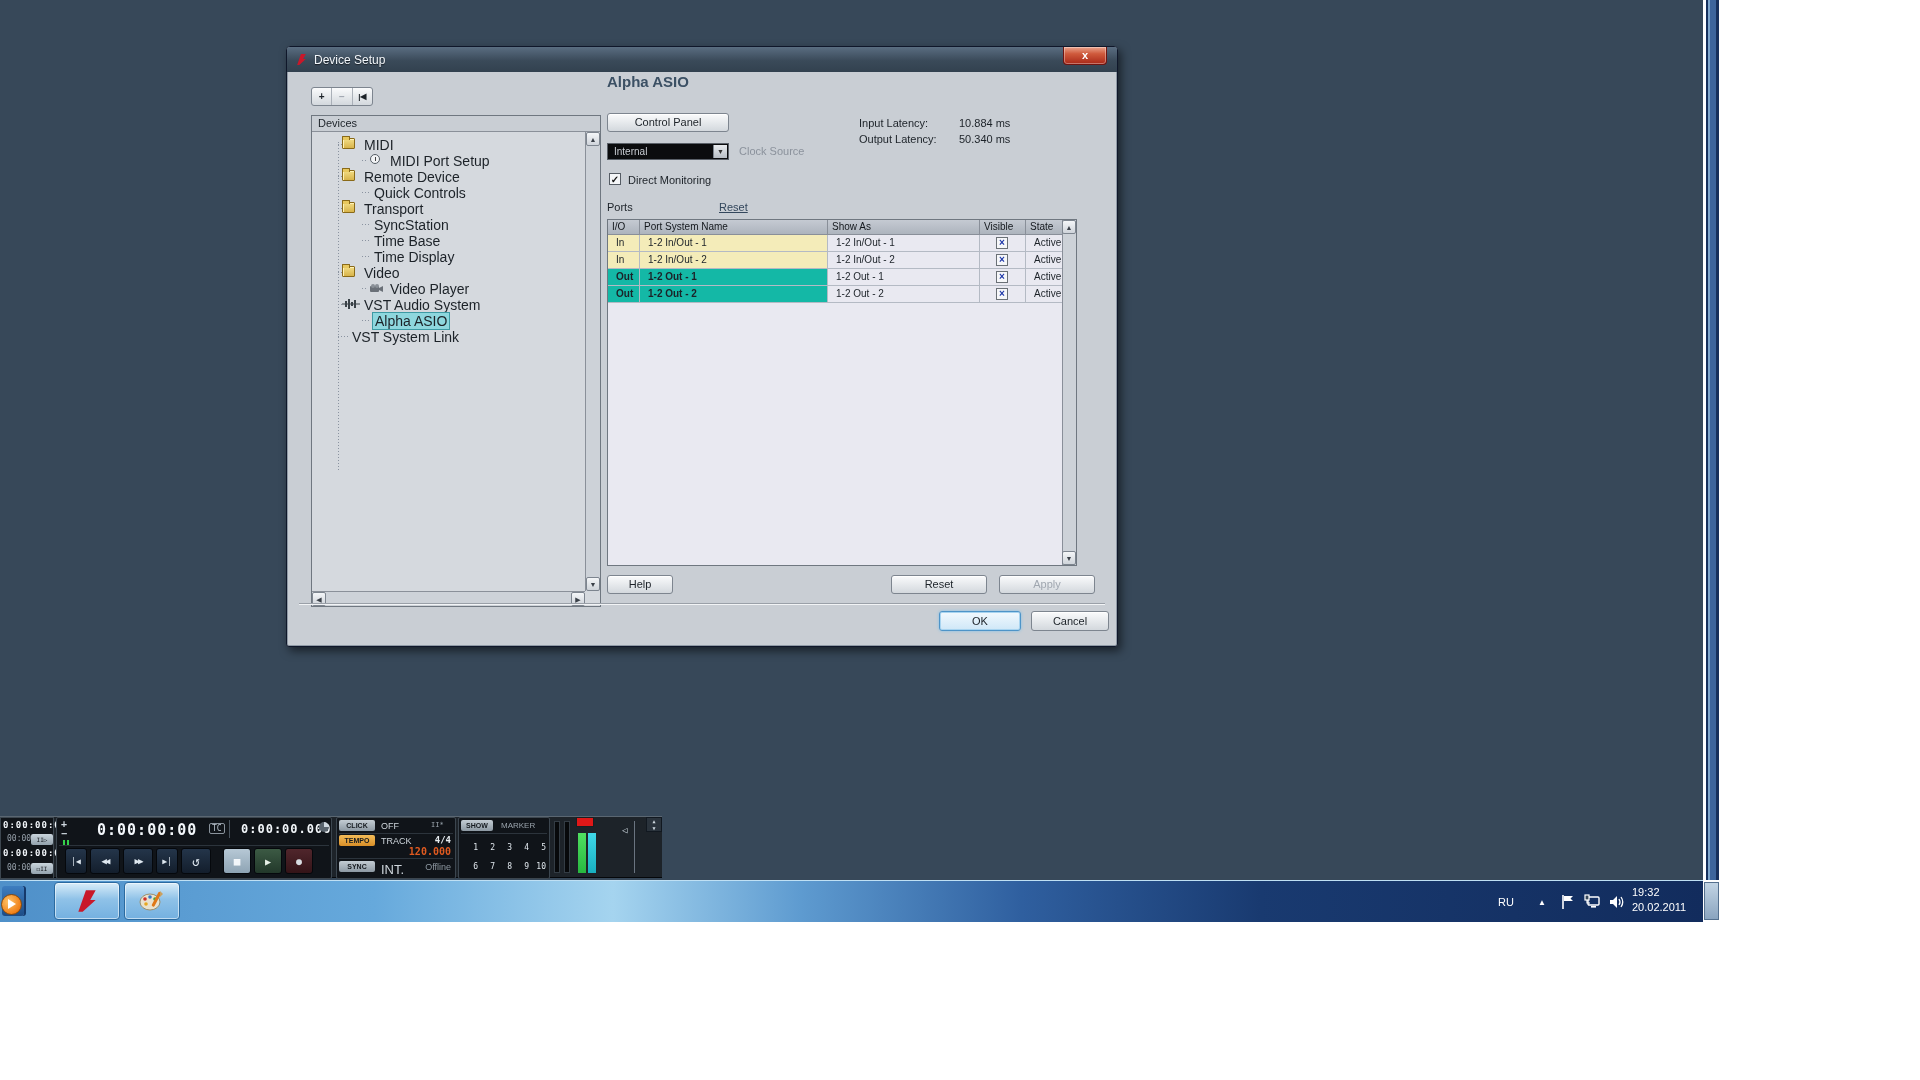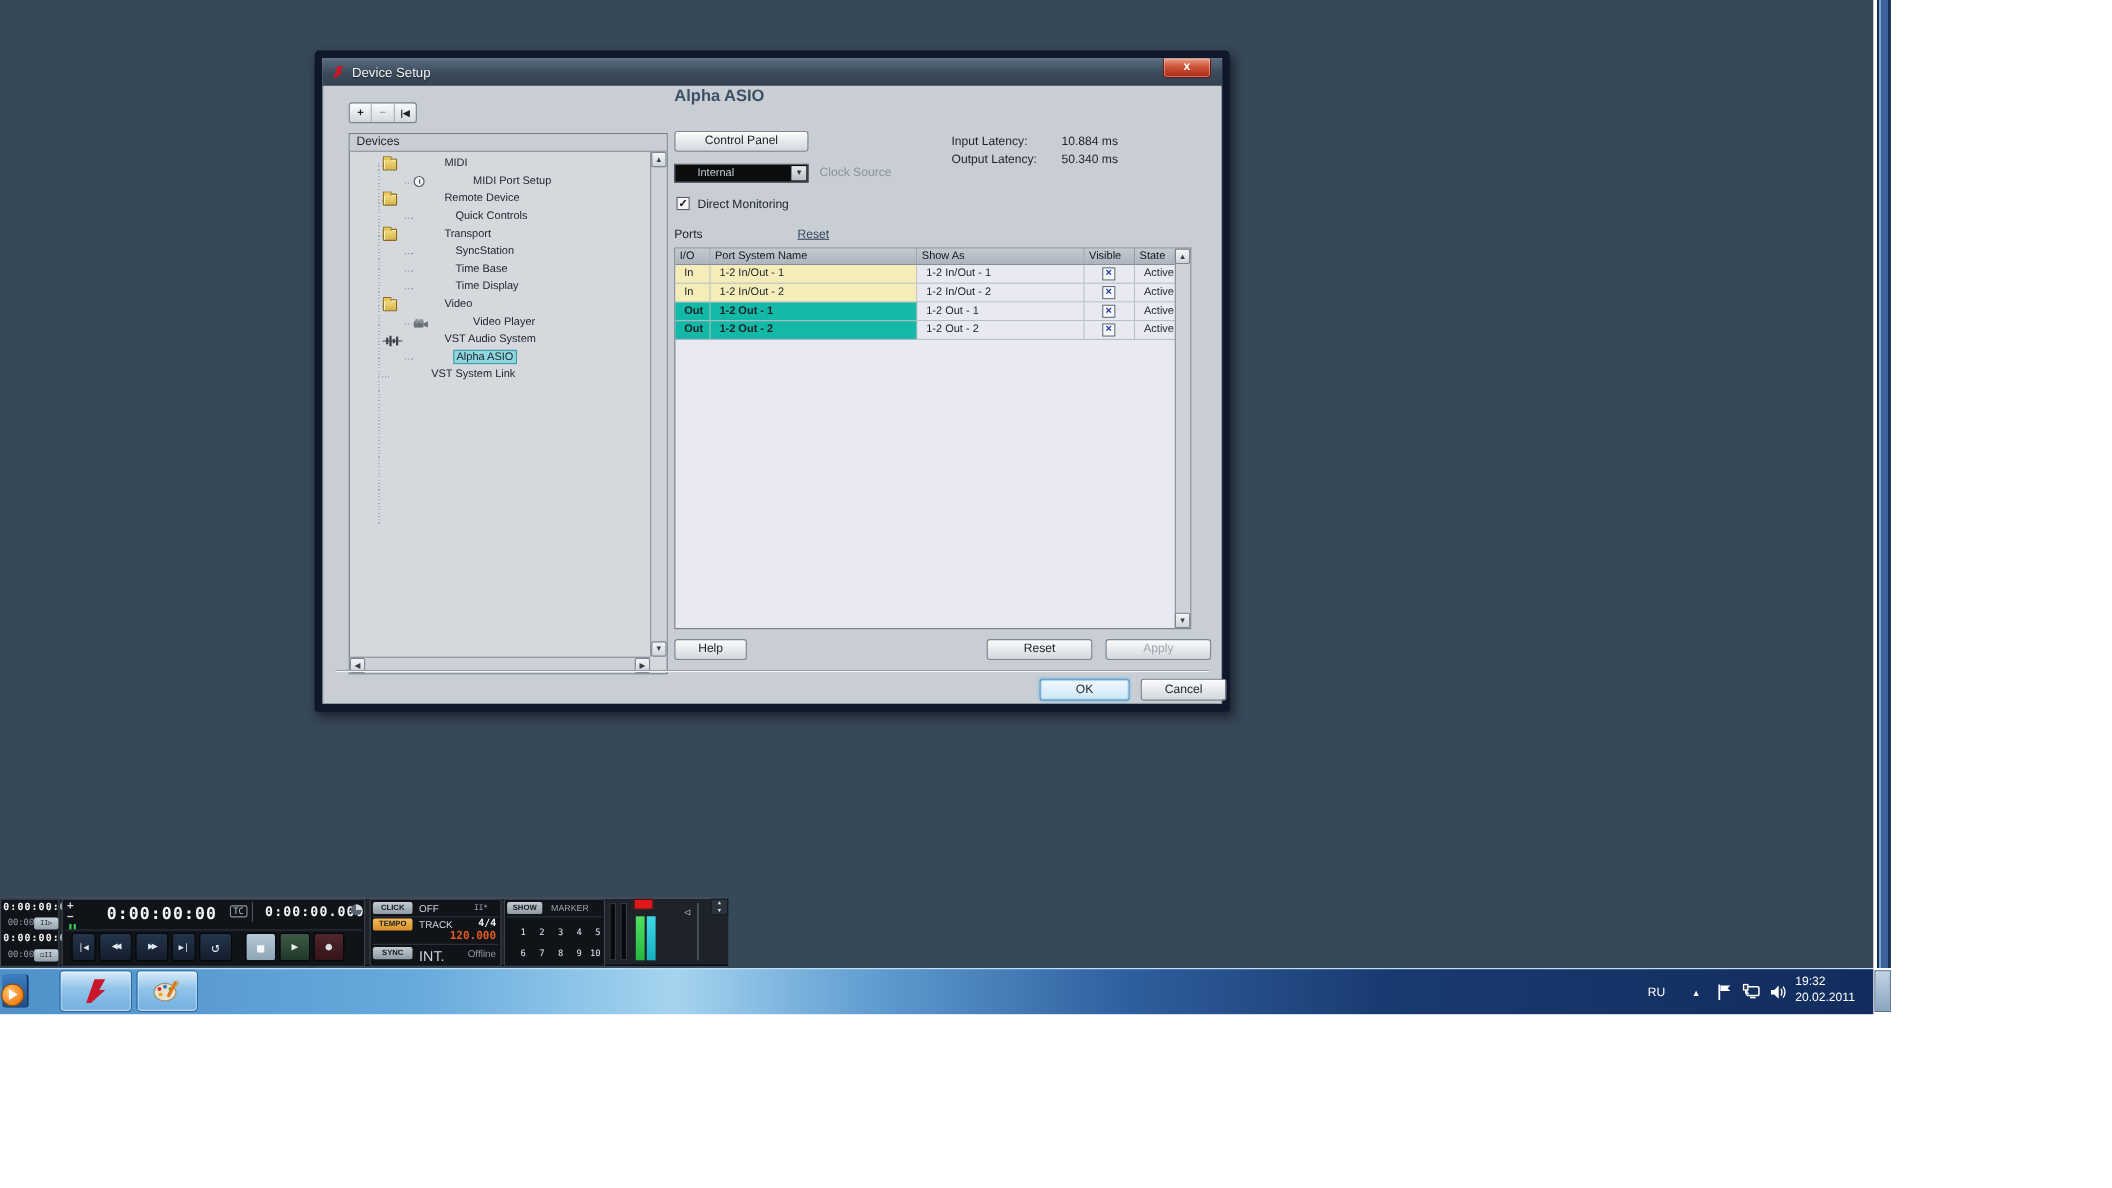--- a/index.html
+++ b/index.html
@@ -34,21 +34,21 @@
   .ttime { color:#f2f6fa; font-weight:bold; letter-spacing:1px; }
   .tgray { color:#97a1ab; }
   .chip { position:absolute; width:36px; height:11px; border-radius:2px; background:linear-gradient(180deg,#c3ccd3,#8d99a3); color:#14191e; font-size:7px; font-weight:bold; text-align:center; line-height:11px; font-family:"Liberation Sans",sans-serif; }
   .chip.orange { background:linear-gradient(180deg,#f3bc58,#d98f28); }
   .tbtn { position:absolute; top:30px; height:26px; background:linear-gradient(180deg,#24354a,#131e2c); border:1px solid #05080c; border-radius:3px; color:#dfe8f0; display:flex; align-items:center; justify-content:center; font-size:10px; }
   .tsep { position:absolute; height:1px; left:2px; right:2px; background:#2c343c; }
   .mnum { display:inline-block; width:17px; text-align:right; font-size:8px; color:#dfe6ec; line-height:11px; }
 
   
   #dialog { left:286px; top:46px; width:832px; height:601px; background:#c9ced4;
-    border:7px solid #0f172a; border-radius:4px 4px 3px 3px; box-shadow:3px 4px 10px rgba(0,0,0,.55), inset 0 0 0 1px #8f9aa5; font-size:11px; color:#1c2228; }
+    border:1px solid #0f172a; border-radius:4px 4px 3px 3px; box-shadow:3px 4px 10px rgba(0,0,0,.55), inset 0 0 0 1px #8f9aa5; font-size:11px; color:#1c2228; }
   #titlebar { left:0; top:0; right:0; height:25px; border-radius:2px 2px 0 0;
     background:linear-gradient(180deg,#5a6d81,#3a4a59 55%,#32414f); display:flex; align-items:center; padding-left:8px; }
   #title-text { color:#f2f6fa; font-size:12px; margin-left:6px; text-shadow:0 1px 1px rgba(0,0,0,.6); }
   #close-btn { position:absolute; right:10px; top:0px; width:44px; height:18px; border:1px solid #6e1410; border-top:none; border-radius:0 0 4px 4px;
     background:linear-gradient(180deg,#eaa38c,#cf5a3c 40%,#a82818); color:#fff; font-weight:bold; font-size:11px; text-align:center; line-height:17px; box-shadow:inset 0 0 0 1px rgba(255,255,255,.35); }
 
   .btn { position:absolute; height:19px; border:1px solid #7d858f; border-radius:3px;
     background:linear-gradient(180deg,#fafbfc,#d3d8dd); text-align:center; line-height:17px; font-size:11px; color:#1c2228; box-shadow:inset 0 1px 0 #fff; }
   .btn.disabled { color:#a0a7b0; }
   .btn.focused { border-color:#4e94c8; background:linear-gradient(180deg,#f2f9fe,#cfe7f7); box-shadow:0 0 0 1px #a8d4f0 inset, 0 0 3px #7fc0ea; }
@@ -60,37 +60,37 @@
   #tree-toolbar .dim { color:#a0a7b0; }
 
   
   #tree-panel { left:24px; top:68px; width:290px; height:492px; background:#d5d9de; border:1px solid #6f7780; }
   #tree-header { position:absolute; left:0; top:0; right:0; height:16px; background:#c9ced4; border-bottom:1px solid #8a9099; padding-left:6px; line-height:15px; font-size:11px; }
   #tree-rows { position:absolute; left:0; top:16px; right:15px; bottom:15px; overflow:hidden; }
   #tree-spine { position:absolute; left:26px; top:10px; width:1px; height:330px;
     background:repeating-linear-gradient(180deg,#8a93a0 0 1px,transparent 1px 3px); }
   .trow { position:absolute; left:0; right:0; height:16px; }
   .trow .stub { position:absolute; top:8px; height:1px; background:repeating-linear-gradient(90deg,#8a93a0 0 1px,transparent 1px 3px); }
-  .tlabel { position:absolute; top:1px; font-size:10px; white-space:nowrap;margin-left:34px; }
+  .tlabel { position:absolute; top:1px; font-size:14px; white-space:nowrap; }
   .tlabel.selected { background:#8ed7de; border:1px solid #3e9aa4; padding:0 2px; top:0px; }
   .ticon { position:absolute; top:2px; }
   .folder-i { width:13px; height:11px; background:linear-gradient(180deg,#f2dc84,#d8b44a); border:1px solid #8a6a18; border-radius:1px; box-shadow:inset 1px 1px 0 #fff3b8; }
   .folder-i::before { content:""; position:absolute; left:-1px; top:-3px; width:6px; height:3px; background:#e8c85e; border:1px solid #8a6a18; border-bottom:none; border-radius:1px 1px 0 0; }
   .clock-i { width:10px; height:10px; border:1px solid #555e66; border-radius:50%; background:#f2f4f6; }
   .clock-i::before { content:""; position:absolute; left:4px; top:2px; width:1px; height:4px; background:#444; }
 
   
   .sb { position:absolute; background:#cdd2d8; }
   .sb-btn { position:absolute; width:14px; height:14px; border:1px solid #7d858f; border-radius:2px; background:linear-gradient(180deg,#f4f6f8,#cfd4da); font-size:7px; text-align:center; line-height:13px; color:#3a4048; }
 
   
   #panel-heading { left:320px; top:26px; font-size:15px; font-weight:bold; color:#3b5064; }
   .lbl { position:absolute; font-size:11px; color:#1c2228; }
   .lbl.gray { color:#8b929c; }
-  #combo { left:320px; top:96px; width:122px; height:17px; background:#0b0c0e; border:1px solid #5a6068; color:#c8ccd2; font-size:10px; line-height:15px; padding-left:20px; }
+  #combo { left:320px; top:96px; width:122px; height:17px; background:#0b0c0e; border:1px solid #5a6068; color:#c8ccd2; font-size:10px; line-height:15px; padding-left:6px; }
   #combo-arrow { position:absolute; right:1px; top:1px; width:14px; height:13px; background:linear-gradient(180deg,#e8ebee,#b8bec6); border-left:1px solid #7d858f; text-align:center; font-size:7px; line-height:13px; color:#333; }
   #dm-check { left:322px; top:126px; width:12px; height:12px; background:#f4f6f8; border:1px solid #555c64; text-align:center; font-size:10px; font-weight:bold; line-height:11px; color:#111; }
   #ports-reset { left:432px; top:154px; font-size:11px; color:#33475c; text-decoration:underline; }
 
   
   #ports-table { left:320px; top:172px; width:470px; height:347px; background:#e9e9f1; border:1px solid #6f7780; }
   .thead { position:absolute; top:0; height:15px; background:linear-gradient(180deg,#c5cad2,#adb4bd); border-right:1px solid #898f99; border-bottom:1px solid #898f99; font-size:10px; line-height:14px; padding-left:4px; color:#14181d; }
   .tcell { position:absolute; height:17px; border-right:1px solid #b4bac4; border-bottom:1px solid #b4bac4; font-size:10px; line-height:16px; padding-left:8px; white-space:nowrap; }
   .c-yellow { background:#f4ecb9; }
   .c-cyan { background:#14b8a6;font-weight:bold; }

